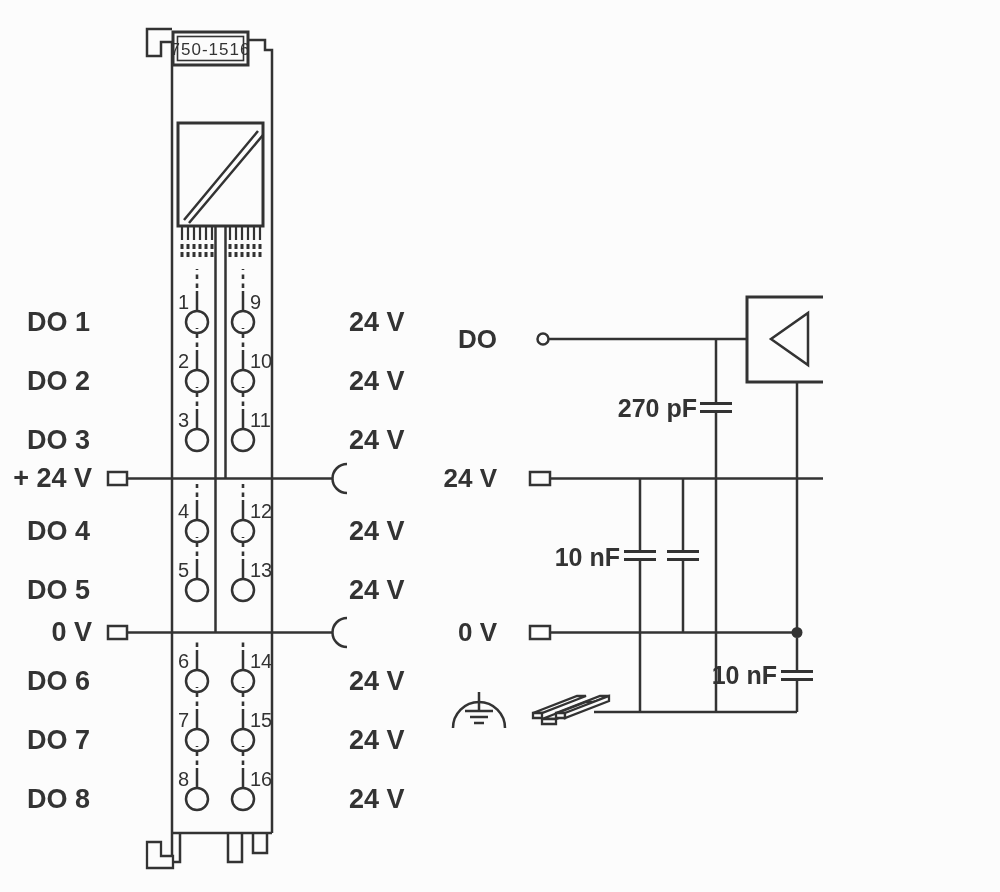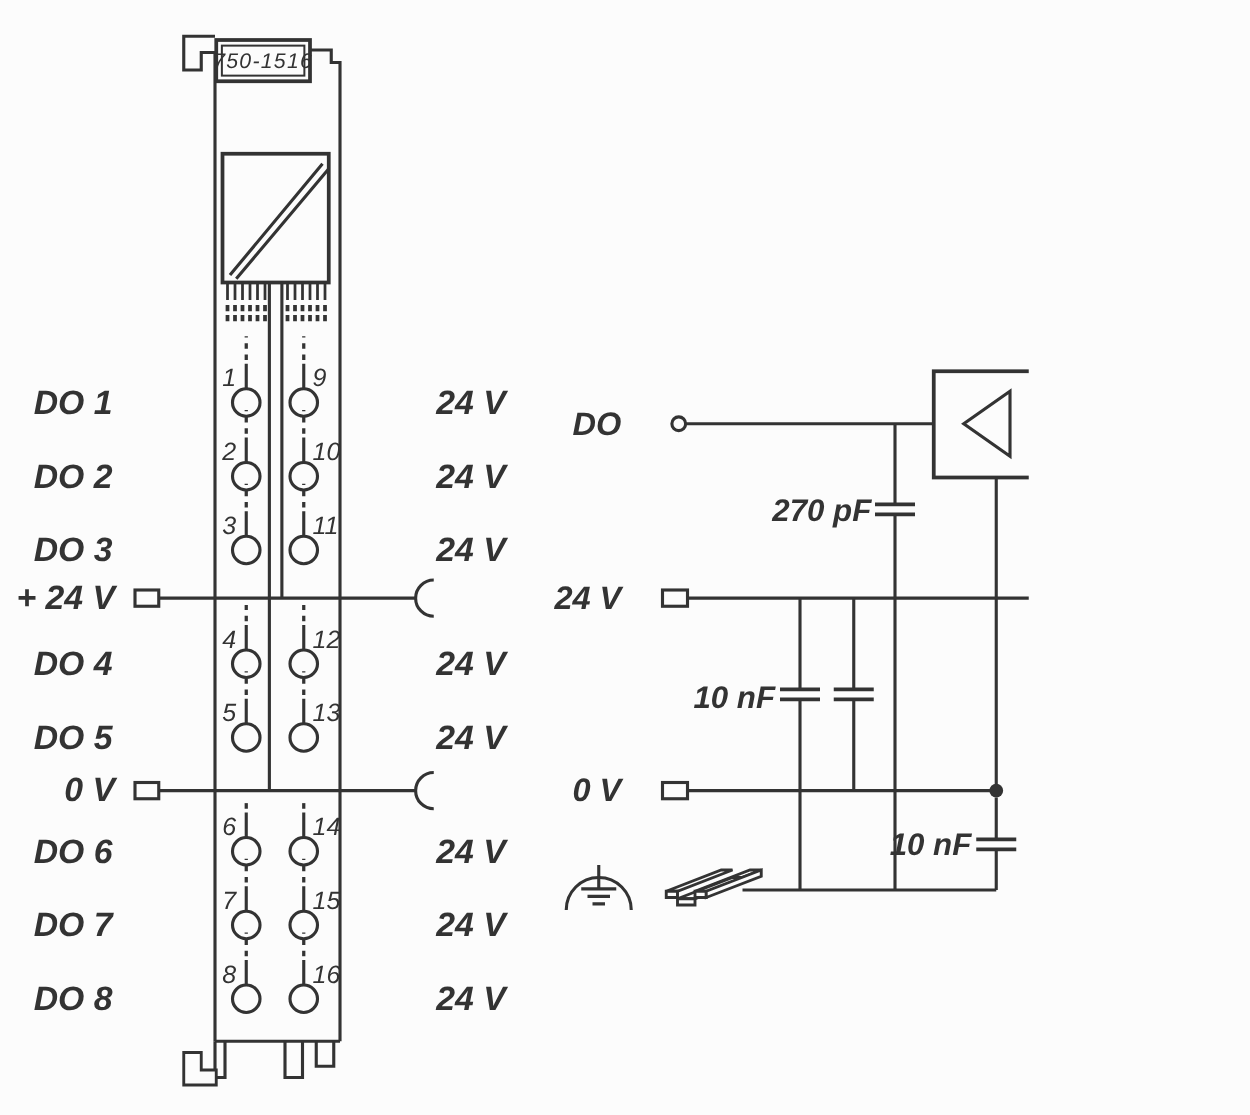--- a/index.html
+++ b/index.html
@@ -1,16 +1,16 @@
 <!DOCTYPE html>
 <html><head>
 <meta charset="utf-8">
 <style>
   html,body{margin:0;padding:0;background:#fcfcfc;}
-  .stage{width:823px;height:892px;position:relative;background:#fcfcfc;overflow:hidden;font-style:italic;}
+  .stage{width:823px;height:892px;position:relative;background:#fcfcfc;overflow:hidden;}
   svg{display:block;}
   .ln{stroke:#333;stroke-width:2.5;fill:none;}
   .ln-thin{stroke:#333;stroke-width:1.6;fill:none;}
   .ln-thick{stroke:#333;stroke-width:3.4;fill:none;}
   .plate{stroke:#333;stroke-width:3;fill:none;}
   .box{stroke:#333;stroke-width:3;fill:none;}
   .wht{fill:#fcfcfc;stroke:#333;stroke-width:2.3;}
   .fil{fill:#333;stroke:none;}
   .dash{stroke:#333;stroke-width:2.6;fill:none;stroke-dasharray:4.5 4.5;}
   text{fill:#333;font-family:"Liberation Sans","DejaVu Sans",sans-serif;}

